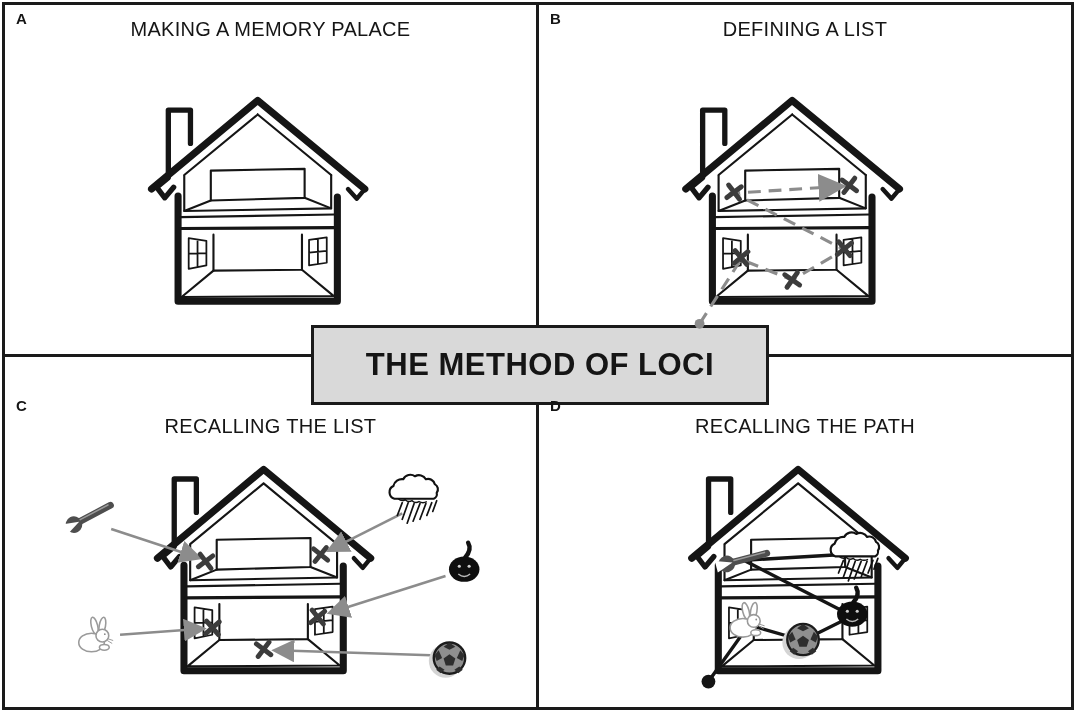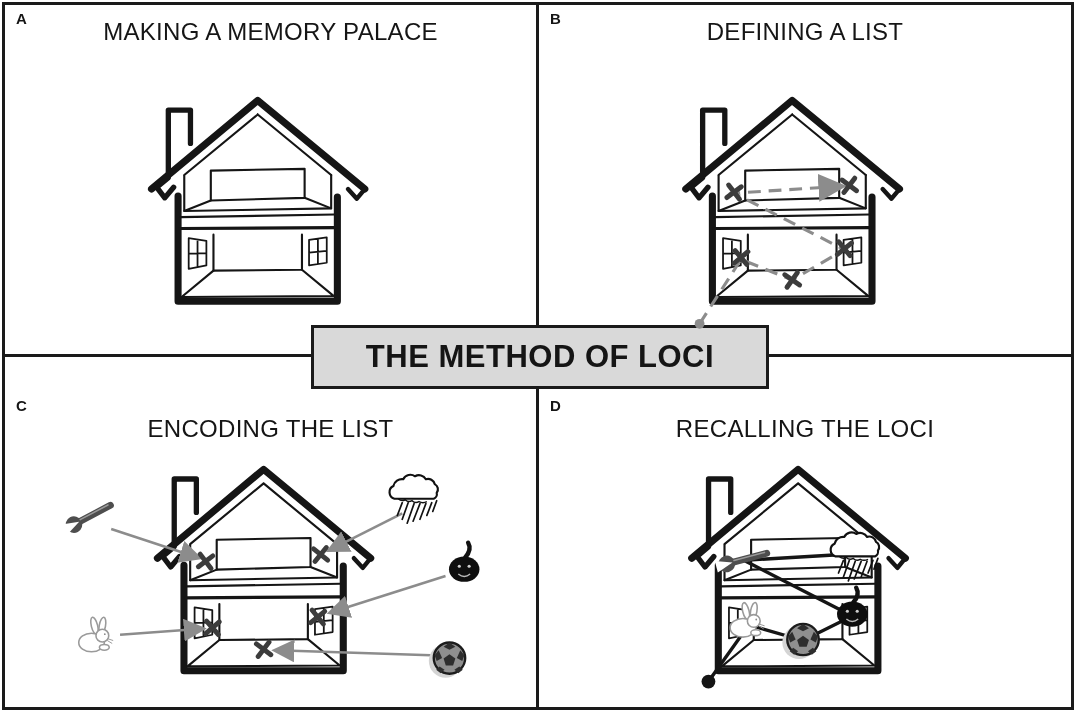--- a/index.html
+++ b/index.html
@@ -9,24 +9,24 @@
   .panel svg{position:absolute;left:0;top:0;width:100%;height:100%;z-index:4;overflow:visible;}
   #panel-a{left:0;top:0;width:531px;height:349px;}
   #panel-b{left:534px;top:0;width:532px;height:349px;}
   #panel-c{left:0;top:352px;width:531px;height:350px;}
   #panel-d{left:534px;top:352px;width:532px;height:350px;}
   .vbar{position:absolute;left:531px;top:0;width:3px;height:702px;background:#1a1a1a;z-index:2;}
   .hbar{position:absolute;left:0;top:349px;width:1066px;height:3px;background:#1a1a1a;z-index:2;}
   .letter{position:absolute;left:11px;font-size:15px;font-weight:bold;z-index:6;}
   .panel-top .letter{top:5px;}
   .panel-bot .letter{top:40px;}
-  .ptitle{position:absolute;left:0;width:100%;text-align:center;font-size:24px;letter-spacing:0.3px;z-index:6;}
+  .ptitle{position:absolute;left:0;width:100%;text-align:center;font-size:20px;letter-spacing:0.3px;z-index:6;}
   .panel-top .ptitle{top:13px;}
   .panel-bot .ptitle{top:58px;}
-  .banner{position:absolute;left:306px;top:320px;width:458px;height:64px;background:#d9d9d9;border:3px solid #1a1a1a;box-sizing:border-box;z-index:3;display:flex;align-items:center;justify-content:center;font-size:31px;font-weight:bold;letter-spacing:0.5px;}
+  .banner{position:absolute;left:306px;top:320px;width:458px;height:80px;background:#d9d9d9;border:3px solid #1a1a1a;box-sizing:border-box;z-index:3;display:flex;align-items:center;justify-content:center;font-size:31px;font-weight:bold;letter-spacing:0.5px;}
   .defs-holder{position:absolute;width:0;height:0;overflow:hidden;}
 </style>
 </head>
 <body>
 
 <svg class="defs-holder" aria-hidden="true">
   <defs>
     <marker id="ah" markerWidth="9" markerHeight="9" refX="7" refY="4.5" orient="auto">
       <path d="M0,0 L9,4.5 L0,9 z" fill="#8c8c8c"></path>
     </marker>
@@ -131,21 +131,21 @@
       <use href="#xmark" transform="translate(198,192) rotate(8)"></use>
       <use href="#xmark" transform="translate(315,185) rotate(-8)"></use>
       <use href="#xmark" transform="translate(205,259) rotate(5)"></use>
       <use href="#xmark" transform="translate(257,282) rotate(-10)"></use>
       <use href="#xmark" transform="translate(310,250) rotate(6)"></use>
     </svg>
   </div>
 
   <div class="panel panel-bot" id="panel-c">
     <div class="letter">C</div>
-    <div class="ptitle">ENCODING THE LIST</div>
+    <div class="ptitle">RECALLING THE LIST</div>
     <svg viewBox="0 0 540 358" preserveAspectRatio="none">
       <use href="#house" transform="translate(128,105) scale(0.9)"></use>
       <g stroke="#8c8c8c" stroke-width="2.6">
         <line x1="108" y1="176" x2="196" y2="205" marker-end="url(#ah)"></line>
         <line x1="404" y1="160" x2="331" y2="197" marker-end="url(#ah)"></line>
         <line x1="448" y1="224" x2="332" y2="261" marker-end="url(#ah)"></line>
         <line x1="117" y1="284" x2="200" y2="278" marker-end="url(#ah)"></line>
         <line x1="433" y1="305" x2="276" y2="300" marker-end="url(#ah)"></line>
       </g>
       <use href="#xmark" transform="translate(204,209) rotate(8)"></use>
@@ -156,21 +156,21 @@
       <use href="#wrench" transform="translate(86,163) rotate(-28)"></use>
       <use href="#cloud" transform="translate(420,140)"></use>
       <use href="#pumpkin" transform="translate(467,217)"></use>
       <use href="#rabbit" transform="translate(94,287)"></use>
       <use href="#ball" transform="translate(452,308)"></use>
     </svg>
   </div>
 
   <div class="panel panel-bot" id="panel-d">
     <div class="letter">D</div>
-    <div class="ptitle">RECALLING THE LOCI</div>
+    <div class="ptitle">RECALLING THE PATH</div>
     <svg viewBox="0 0 540 358" preserveAspectRatio="none">
       <use href="#house" transform="translate(128,105) scale(0.9)"></use>
       <polyline points="172,332 213,274 268,290 318,265 208,208 325,201" fill="none" stroke="#151515" stroke-width="3.5"></polyline>
       <circle cx="172" cy="332" r="7" fill="#151515"></circle>
       <use href="#wrench" transform="translate(208,207) rotate(-15)"></use>
       <use href="#cloud" transform="translate(325,199)"></use>
       <use href="#rabbit" transform="translate(213,272)"></use>
       <use href="#ball" transform="translate(268,289)"></use>
       <use href="#pumpkin" transform="translate(318,263)"></use>
     </svg>

